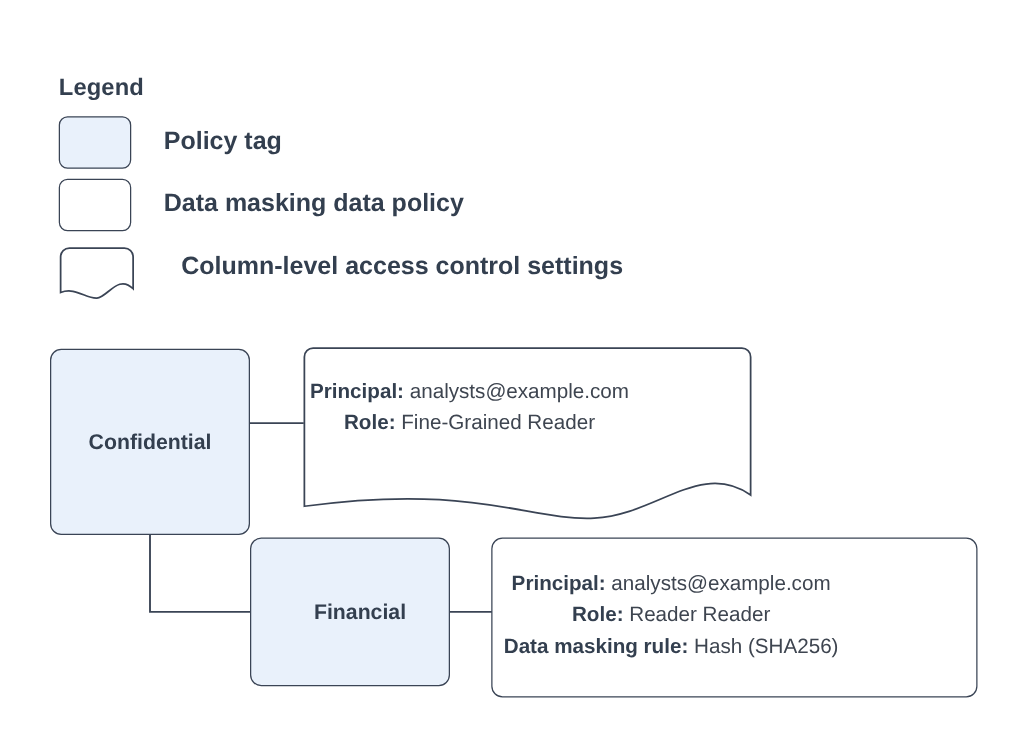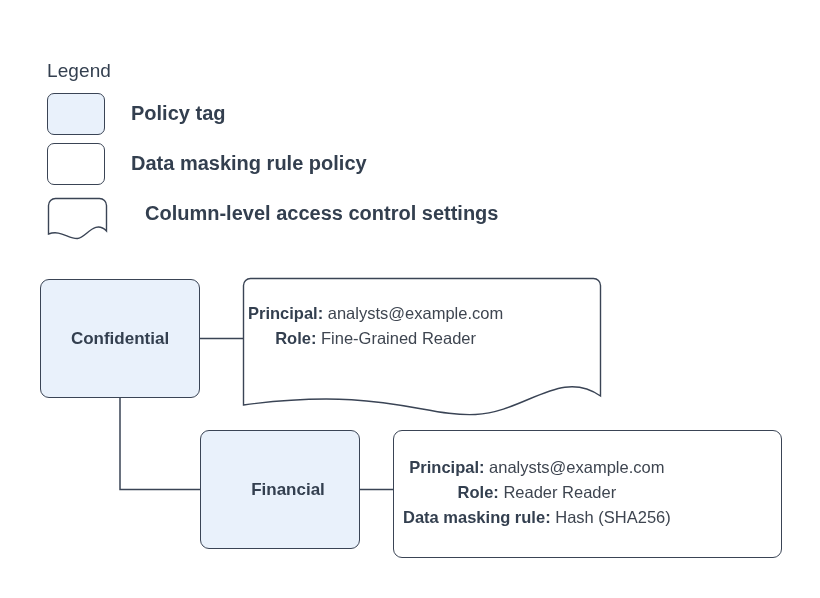--- a/index.html
+++ b/index.html
@@ -24,21 +24,21 @@
     width: 820px;
     height: 598px;
   }
 
   
   .legend-title {
     position: absolute;
     left: 47px;
     top: 60px;
     font-size: 19px;
-    font-weight: normal;
+    font-weight: bold;
     color: #333f4f;
     letter-spacing: 0.1px;
   }
   .legend-row {
     position: absolute;
     left: 47px;
     height: 46px;
   }
   .legend-swatch {
     position: absolute;
@@ -74,21 +74,21 @@
     border-radius: 9px;
     display: flex;
     align-items: center;
     justify-content: center;
     font-size: 17px;
     font-weight: bold;
     color: #333f4f;
   }
   #node-confidential {
     left: 40px;  top: 279px;
-    width: 160px; height: 119px;
+    width: 160px; height: 149px;
   }
   #node-financial {
     left: 200px; top: 430px;
     width: 160px; height: 119px; padding-left: 16px;
   }
 
   
   .callout {
     position: absolute;
     box-sizing: border-box;
@@ -151,21 +151,21 @@
 
 <div class="legend-title">Legend</div>
 
 <div class="legend-row" style="top:93px;">
   <div class="legend-swatch sw-rect sw-filled"></div>
   <div class="legend-label">Policy tag</div>
 </div>
 
 <div class="legend-row" style="top:143px;">
   <div class="legend-swatch sw-rect sw-plain"></div>
-  <div class="legend-label">Data masking rule policy</div>
+  <div class="legend-label">Data masking data policy</div>
 </div>
 
 <div class="legend-row" style="top:193px;">
 
   <div class="legend-label wide">Column-level access control settings</div>
 </div>
 
 <div id="node-confidential" class="tag-node">
   <span>Confidential</span>
 </div>

